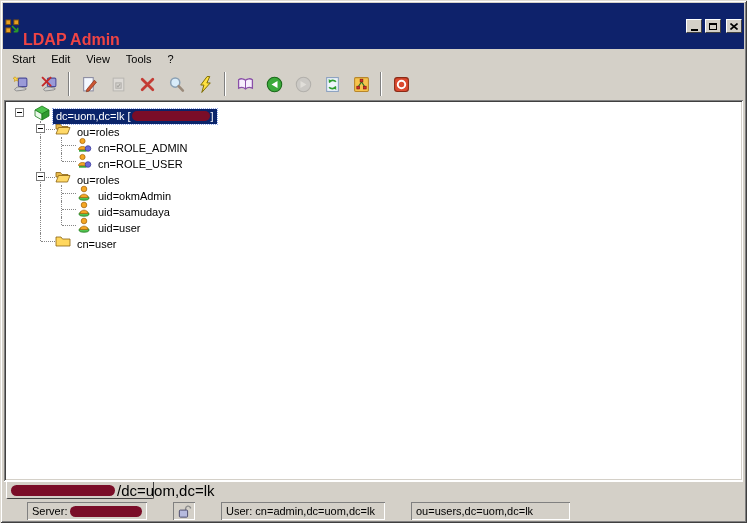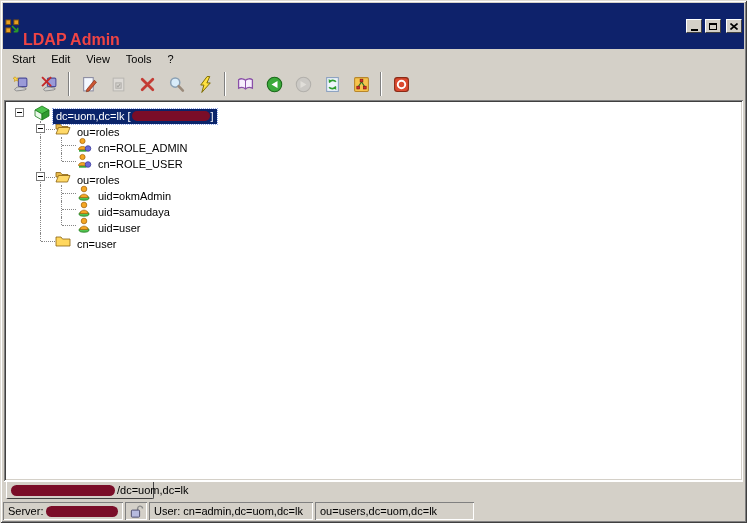--- a/index.html
+++ b/index.html
@@ -49,25 +49,25 @@
   .expander::before { content:""; display:block; width:5px; height:1px; background:#000; margin:3px auto 0 auto; }
   
   .redaction { display:inline-block; background:#7a0d28; border-radius:6px; }
   .blob-root { width:78px; height:10px; vertical-align:-1px; margin:0 1px; }
   .blob-tab  { width:104px; height:11px; margin-right:2px; flex:0 0 auto; }
   .blob-server { width:72px; height:11px; margin-left:3px; flex:0 0 auto; }
   
   .tabbar { flex:0 0 19px; margin:0 1px; border-top:1px solid #ffffff; position:relative; }
   .tab { position:absolute; left:2px; top:0; width:148px; height:17px; background:#d4d0c8;
          border-left:1px solid #ffffff; border-right:1px solid #404040; border-bottom:1px solid #404040;
-         border-radius:0 0 2px 2px; display:flex; align-items:center; padding:0 4px; font-size:11px; }
+         border-radius:0 0 2px 2px; display:flex; align-items:center; padding:0 4px; font-size:15px; }
   
   .statusbar { flex:0 0 20px; display:flex; gap:2px; padding-top:2px; position:relative; font-size:11px; }
   .panel { box-shadow: inset 1px 1px 0 #808080, inset -1px -1px 0 #ffffff;
-           display:flex; align-items:center; padding:0 5px; height:18px; white-space:nowrap; overflow:hidden; color:#000; }
+           display:flex; align-items:center; padding:0 5px; height:18px; white-space:nowrap; overflow:hidden; color:#000;margin-left:24px; }
   .panel[data-name="server-panel"] { width:120px; flex:0 0 auto; }
   .panel[data-name="lock-panel"] { width:22px; flex:0 0 auto; justify-content:center; padding:0; }
   .panel[data-name="user-panel"] { width:164px; flex:0 0 auto; }
   .panel[data-name="base-dn-panel"] { width:159px; flex:0 0 auto; }
   .panel[data-name="subentries-panel"] { flex:1 1 auto; position:relative; }
   .grip { position:absolute; right:2px; bottom:2px; width:12px; height:12px;
           background:repeating-linear-gradient(135deg, transparent 0 2px, #ffffff 2px 3px, #808080 3px 4px);
           clip-path:polygon(100% 0, 100% 100%, 0 100%); }
 </style>
 </head>

